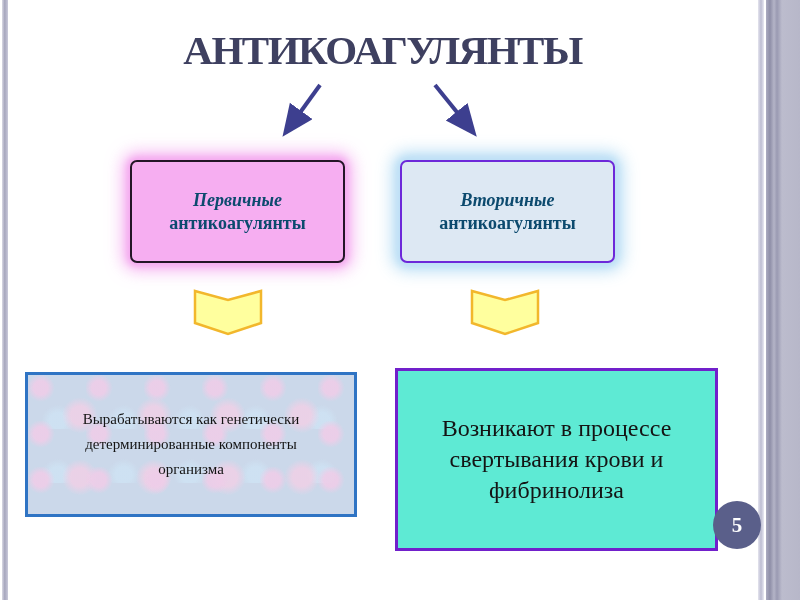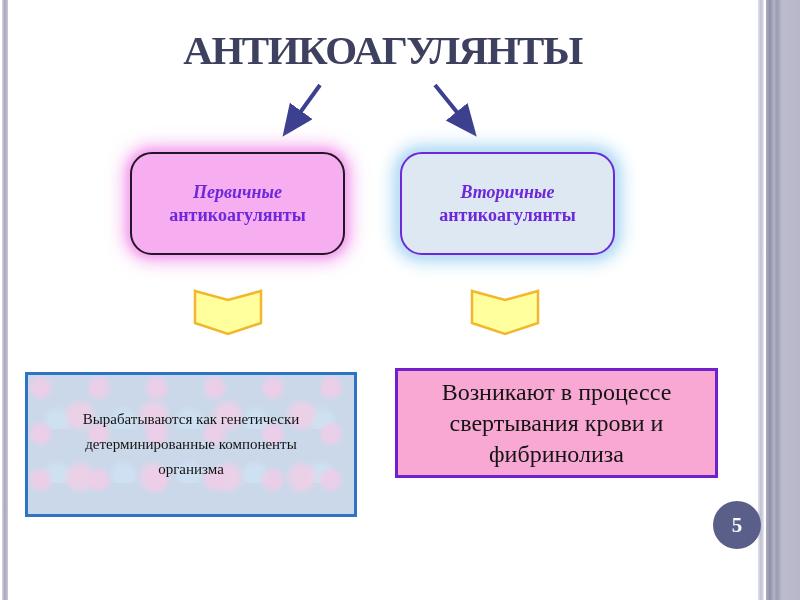--- a/index.html
+++ b/index.html
@@ -15,23 +15,23 @@
     background:linear-gradient(to right,#ababc0 0px,#8f8fa8 4px,#b4b4c7 8px,#9a9ab2 11px,#bcbccd 16px,#b7b7c9 100%);}
 
   
   .title{position:absolute;left:0;top:28px;width:765px;text-align:center;
     font-size:41px;font-weight:bold;letter-spacing:-1.5px;color:#3e4060;line-height:44px;}
 
   
   .arrows{position:absolute;left:255px;top:82px;}
 
   
-  .node{position:absolute;top:152px;width:215px;height:103px;box-sizing:border-box;
-    border-radius:22px;display:flex;flex-direction:column;align-items:center;justify-content:center;
-    text-align:center;font-size:18px;line-height:23px;color:#6d28d9;}
+  .node{position:absolute;top:160px;width:215px;height:103px;box-sizing:border-box;
+    border-radius:7px;display:flex;flex-direction:column;align-items:center;justify-content:center;
+    text-align:center;font-size:18px;line-height:23px;color:#0c4a6e;}
   .node-primary{left:130px;background:#f6aef1;border:2px solid #241527;
     box-shadow:0 0 6px 3px #f4a9ef,0 0 16px 8px rgba(243,160,238,0.75);}
   .node-secondary{left:400px;background:#dde8f3;border:2px solid #6d28d9;
     box-shadow:0 0 6px 3px #bfe0f6,0 0 16px 8px rgba(168,214,243,0.8);}
   .node-line1{font-style:italic;font-weight:bold;}
   .node-line2{font-weight:bold;}
 
   
   .chevron{position:absolute;top:287px;}
   .chevron-left{left:192px;}
@@ -42,22 +42,22 @@
     text-align:center;color:#141414;}
   .desc-primary{left:25px;top:372px;width:332px;height:145px;border:3px solid #2f74c4;
     background:
       radial-gradient(circle at 22% 28%, rgba(238,205,232,0.9) 0 7px, rgba(238,205,232,0) 14px),
       radial-gradient(circle at 70% 65%, rgba(240,208,230,0.85) 0 9px, rgba(240,208,230,0) 18px),
       radial-gradient(circle at 45% 85%, rgba(206,226,243,0.9) 0 8px, rgba(206,226,243,0) 16px),
       #cbd8ea;
     background-size:58px 46px,74px 62px,66px 54px,auto;
     font-size:15px;line-height:25px;}
   .desc-primary p{width:270px;margin:0;}
-  .desc-secondary{left:395px;top:368px;width:323px;height:110px;border:3px solid #7120cb;
-    background:#f9a8d4;font-size:24px;line-height:31px;}
+  .desc-secondary{left:395px;top:368px;width:323px;height:183px;border:3px solid #7120cb;
+    background:#5eead4;font-size:24px;line-height:31px;}
   .desc-secondary p{width:285px;margin:0;}
 
   
   .page-circle{position:absolute;left:713px;top:501px;width:48px;height:48px;border-radius:50%;
     background:#5a5f8a;display:flex;align-items:center;justify-content:center;
     color:#ffffff;font-size:21px;font-weight:bold;z-index:5;}
 </style>
 </head>
 <body>
 

